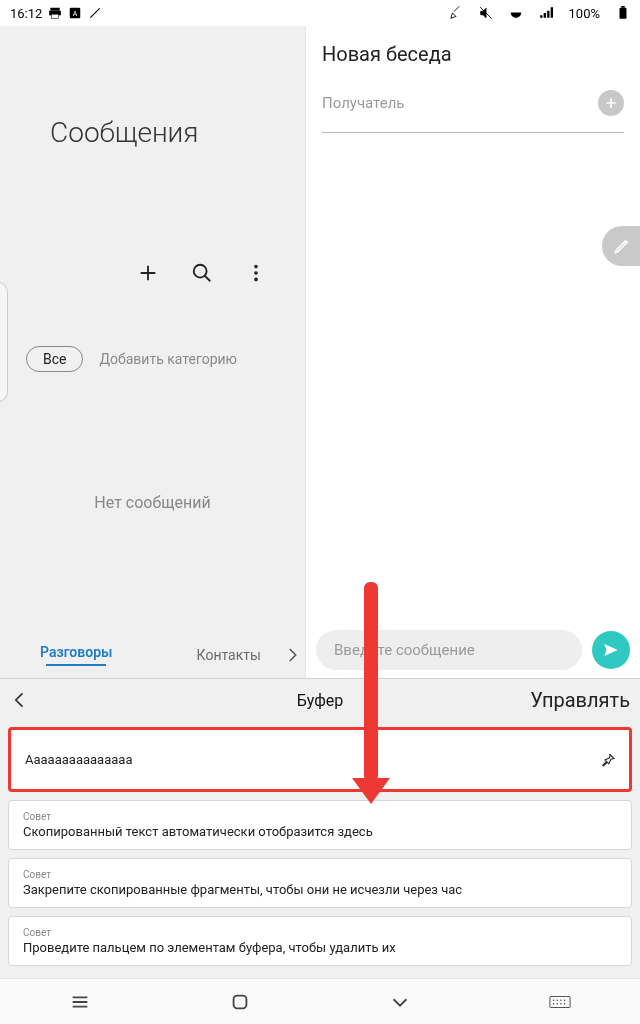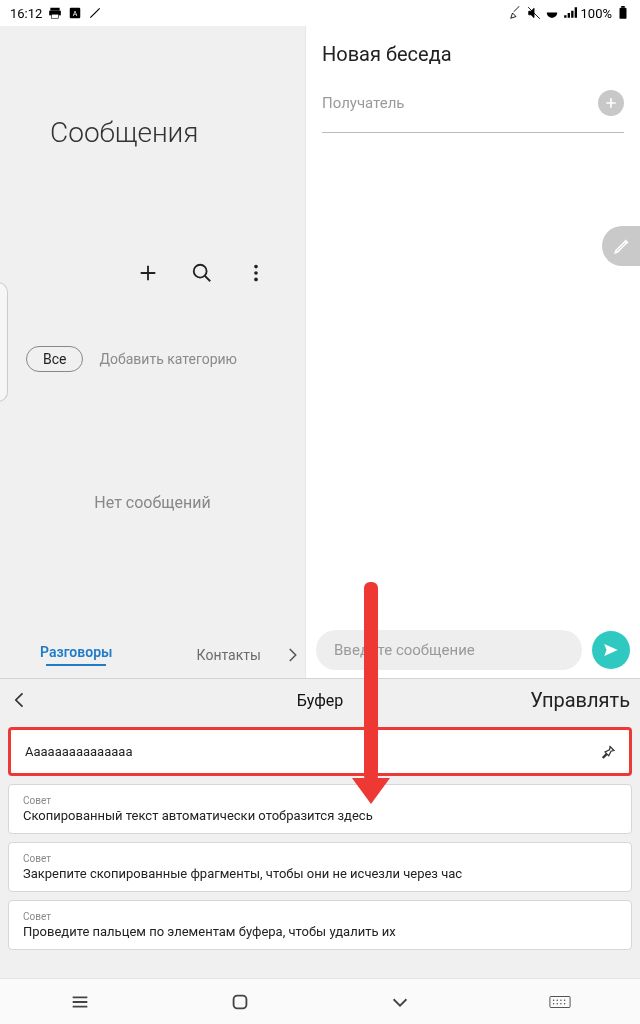--- a/index.html
+++ b/index.html
@@ -2,21 +2,21 @@
 <html><head>
 <meta charset="utf-8">
 <style>
   * { box-sizing: border-box; margin: 0; padding: 0; font-family: -apple-system, Roboto, "Segoe UI", sans-serif; }
   html, body { width: 640px; height: 1024px; overflow: hidden; background: #fff; }
   .screen { width: 640px; height: 1024px; position: relative; display: flex; flex-direction: column; }
 
   
   .status-bar { height: 26px; display: flex; align-items: center; justify-content: space-between; padding: 0 10px; font-size: 13px; color: #000; }
   .status-left { display: flex; align-items: center; gap: 6px; }
-  .status-right { display: flex; align-items: center; gap: 4px; }
+  .status-right { display: flex; align-items: center; gap: 16px; }
   .status-right svg { width: 14px; height: 14px; }
 
   
   .split { flex: 1; display: flex; min-height: 0; position: relative; }
   .pane-left { width: 305px; background: #f0f0f0; display: flex; flex-direction: column; position: relative; }
   .pane-right { flex: 1; background: #fff; display: flex; flex-direction: column; border-left: 1px solid #e6e6e6; position: relative; }
 
   
   .app-title { font-size: 28px; font-weight: 300; color: #333; margin: 90px 0 18px 50px; }
   .actions-row { display: flex; gap: 32px; justify-content: flex-end; padding-right: 38px; margin-top: 95px; }
@@ -46,21 +46,21 @@
 
   
   .clip-panel { background: #f0f0f0; border-top: 1px solid #d3d3d3; }
   .clip-panel.h { height: 300px; display: flex; flex-direction: column; }
   .clip-header { height: 42px; display: flex; align-items: center; padding: 0 10px; position: relative; }
   .clip-back { width: 20px; height: 20px; color: #333; }
   .clip-title { position: absolute; left: 50%; transform: translateX(-50%); font-size: 16px; color: #111; }
   .clip-manage { margin-left: auto; font-size: 20px; color: #222; text-align: center; }
   .clip-items { flex: 1; padding: 6px 8px; display: flex; flex-direction: column; gap: 8px; overflow: hidden; }
   .clip-item { background: #fff; border: 1px solid #d6d6d6; border-radius: 4px; padding: 10px 14px; font-size: 13px; color: #222; position: relative; }
-  .clip-item.hl { border: 3px solid #ed3833; padding: 14px 14px; }
+  .clip-item.hl { border: 3px solid #ed3833; padding: 22px 14px; }
   .clip-item .pin { position: absolute; right: 12px; top: 50%; transform: translateY(-50%); width: 18px; height: 18px; color: #333; }
   .tip-label { font-size: 10px; color: #888; display: block; margin-bottom: 2px; }
 
   
   .navbar { height: 46px; display: flex; align-items: center; justify-content: space-around; border-top: 1px solid #e4e4e4; background: #fafafa; }
   .navbar .nk { width: 22px; height: 22px; color: #444; }
   .navbar .kbd { width: 22px; height: 14px; }
 
   
   .arrow-overlay { position: absolute; left: 364px; top: 556px; width: 14px; height: 200px; background: #ed3833; border-radius: 6px; z-index: 50; }

